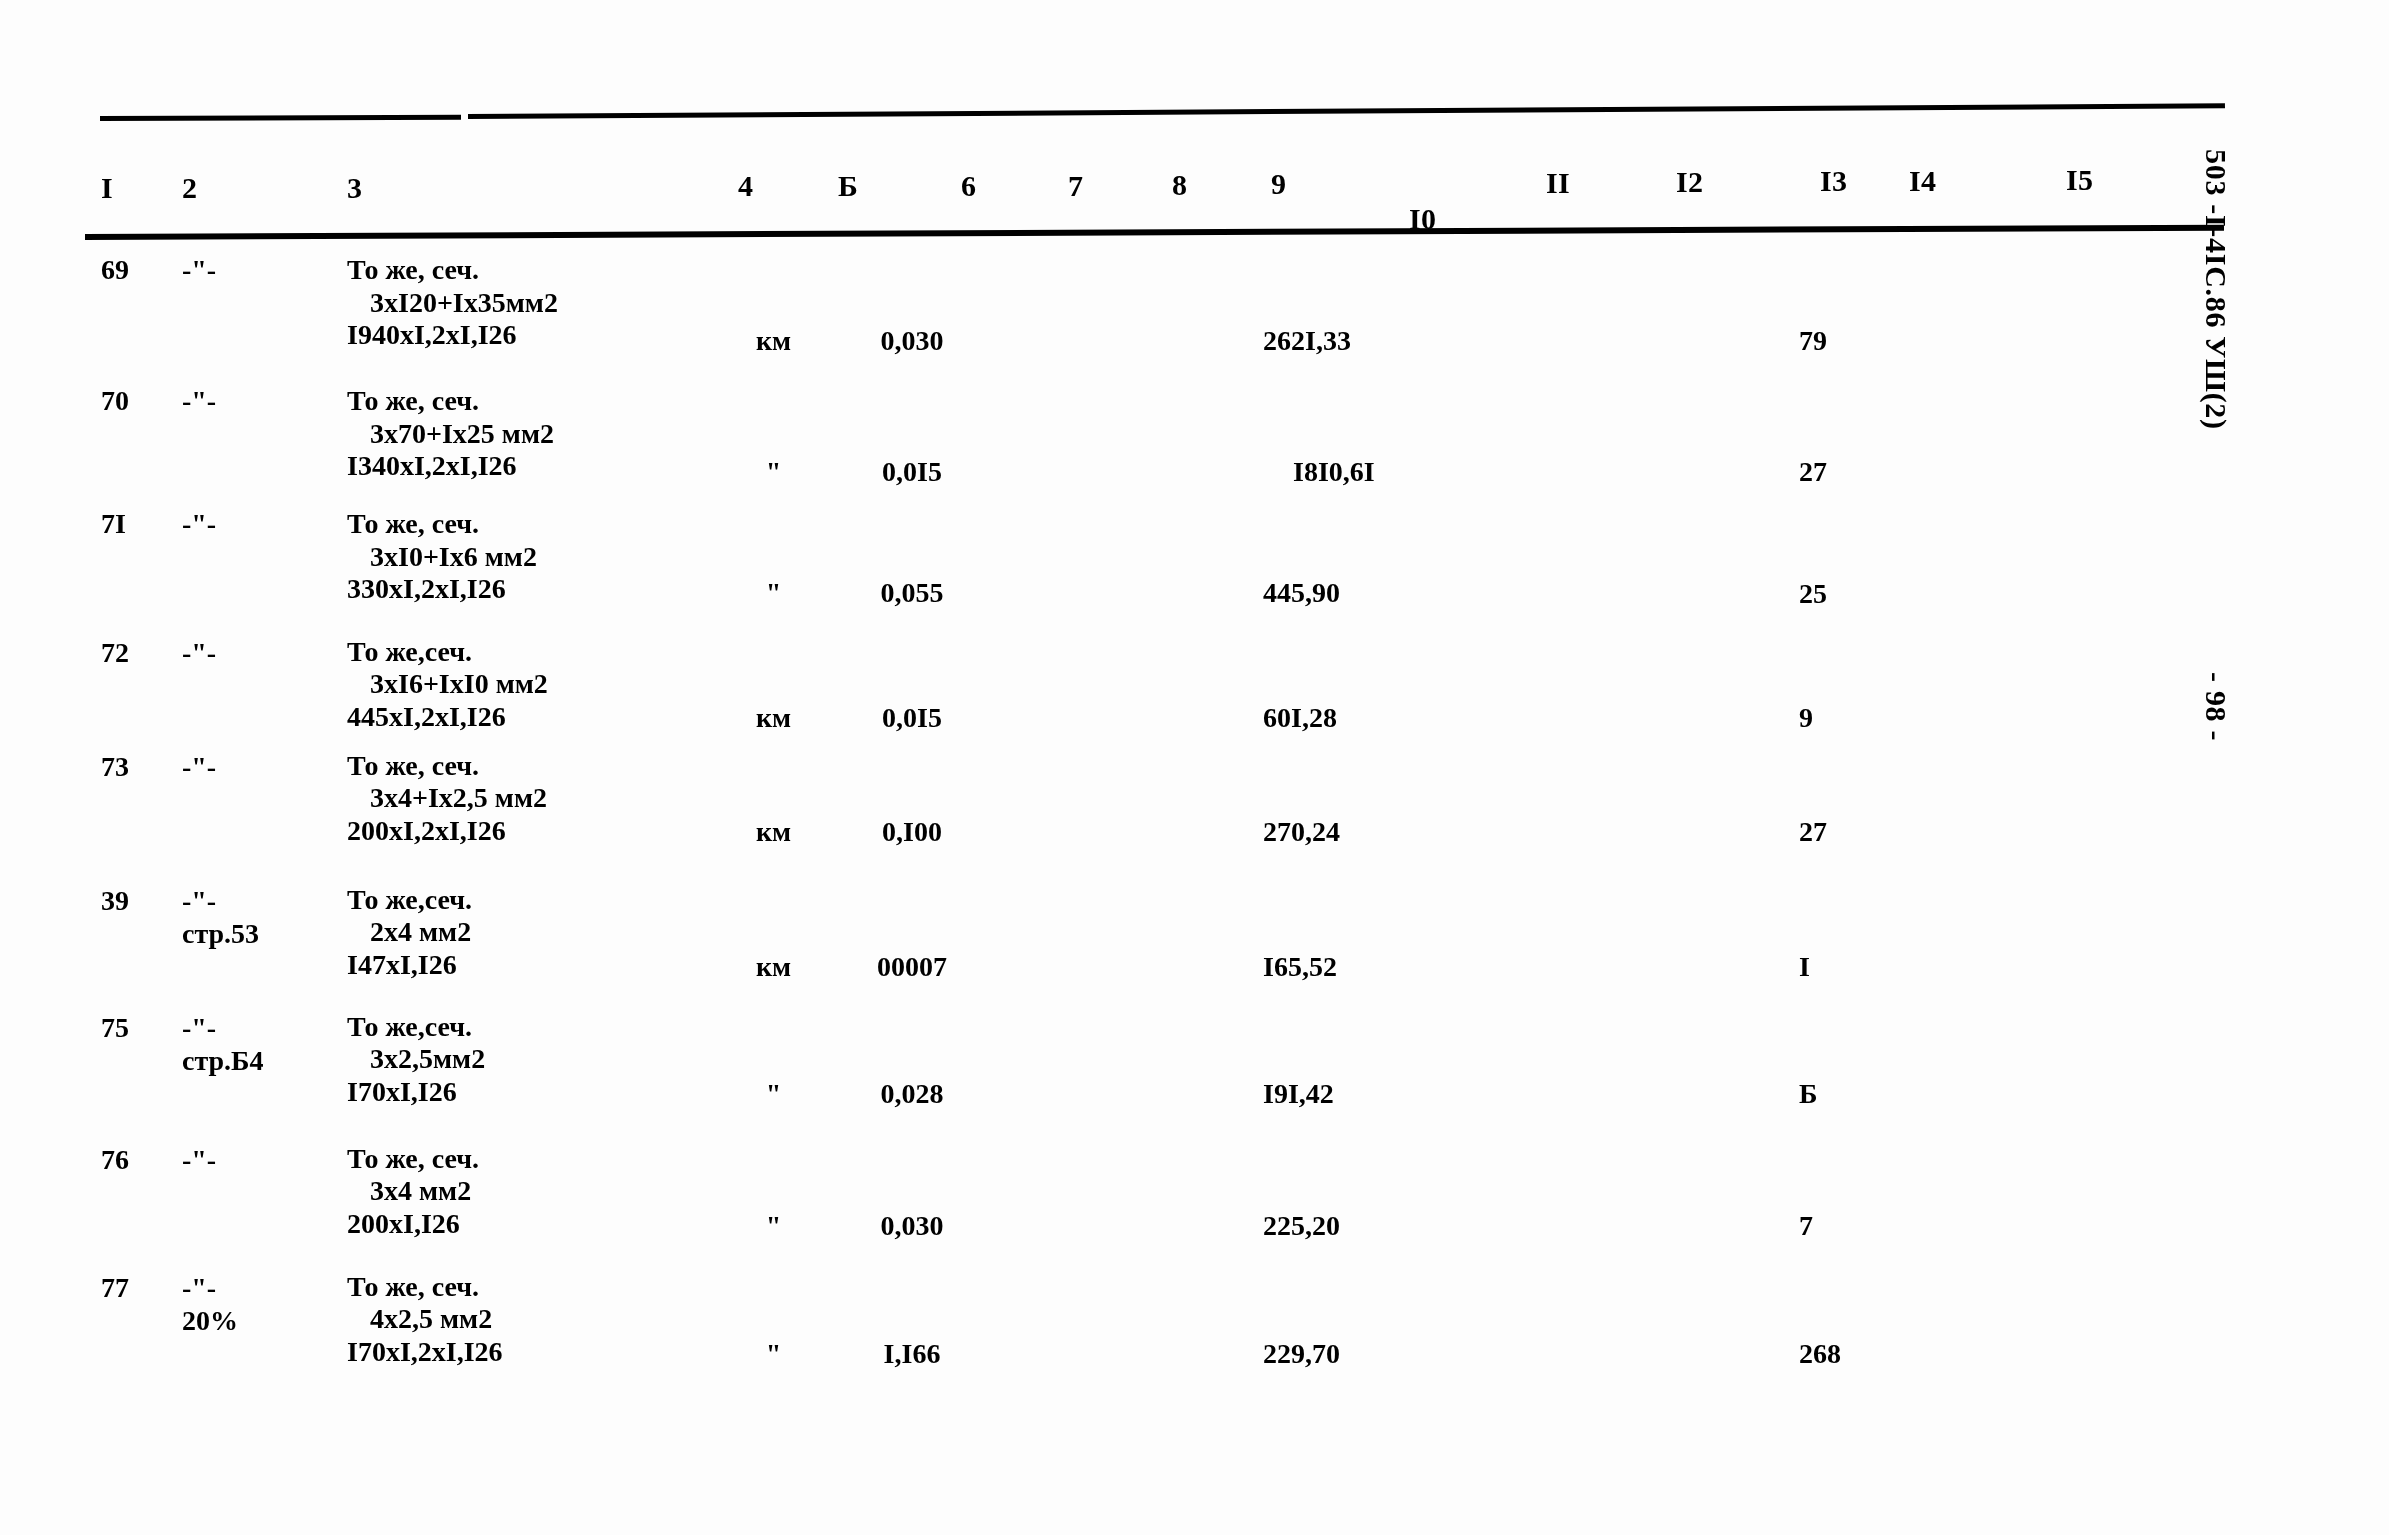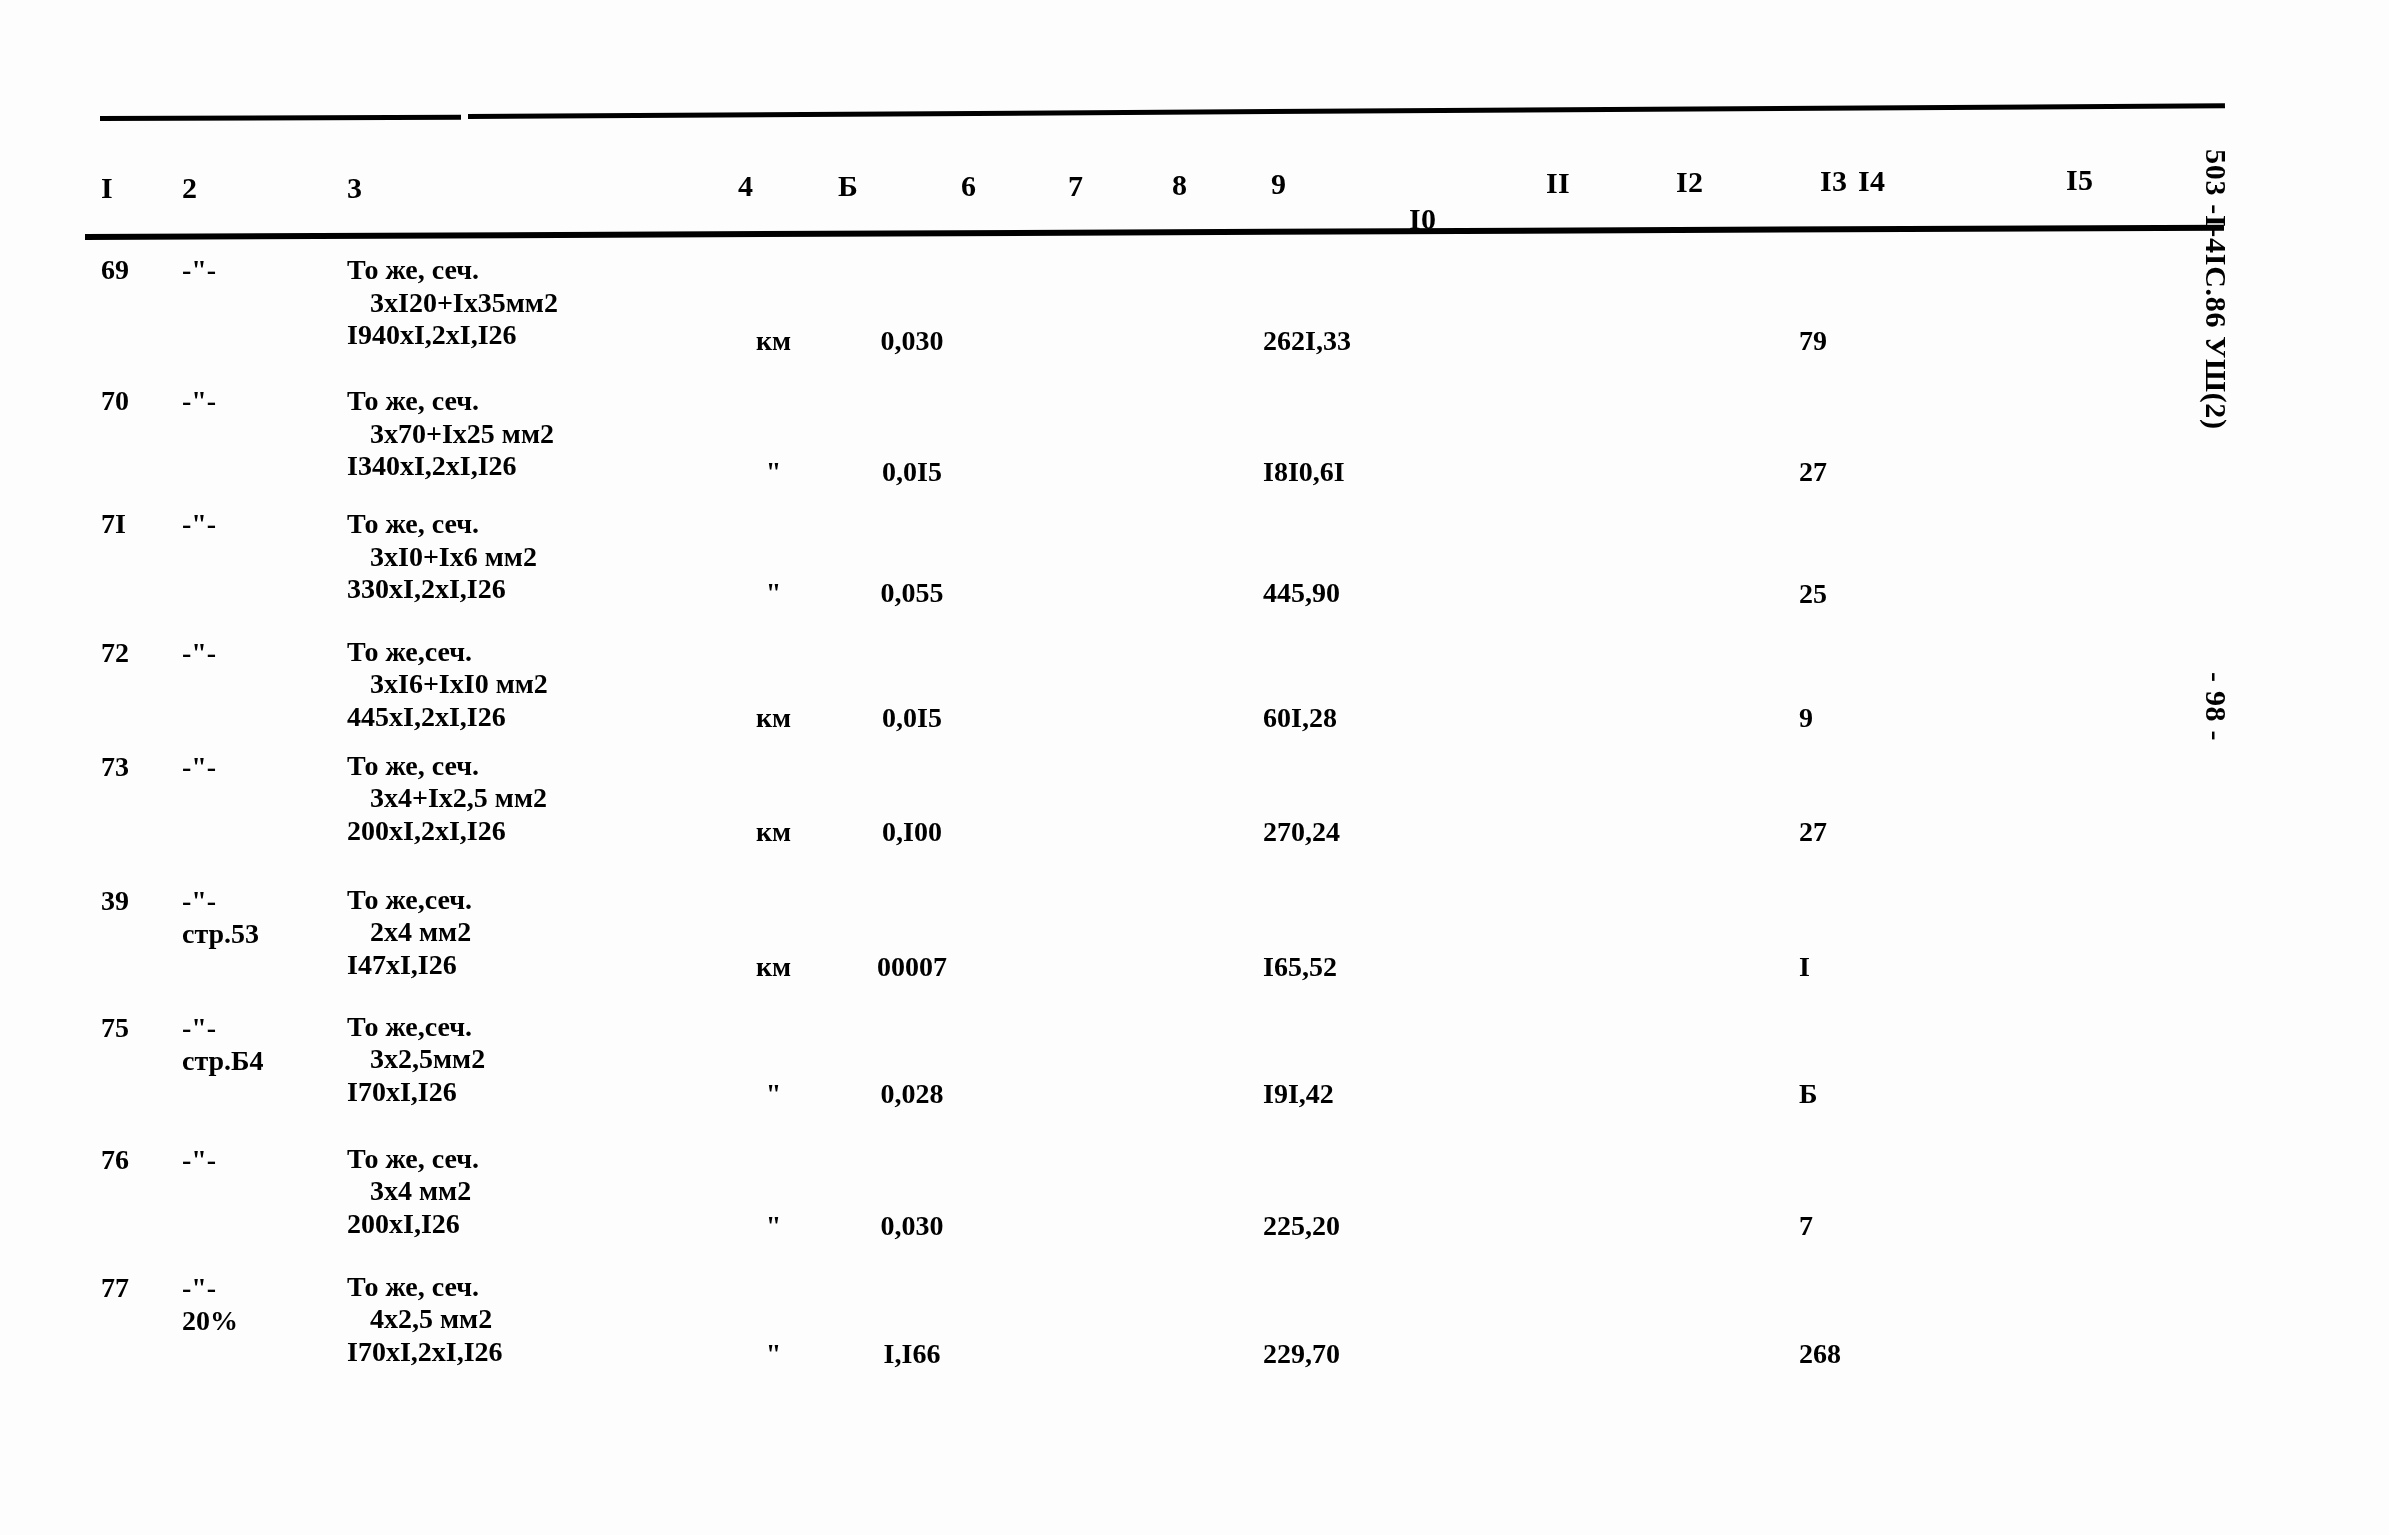--- a/index.html
+++ b/index.html
@@ -142,21 +142,21 @@
       <div class="colhead" style="left: 738px; top: 4.3px;">4</div>
       <div class="colhead" style="left: 838px; top: 4.3px;">Б</div>
       <div class="colhead" style="left: 961px; top: 3.6px;">6</div>
       <div class="colhead" style="left: 1068px; top: 3.6px;">7</div>
       <div class="colhead" style="left: 1172px; top: 2.9px;">8</div>
       <div class="colhead" style="left: 1271px; top: 2.2px;">9</div>
       <div class="colhead" style="left: 1409px; top: 2.2px; margin-top: 35px;">I0</div>
       <div class="colhead" style="left: 1546px; top: 0.7px;">II</div>
       <div class="colhead" style="left: 1676px; top: 0px;">I2</div>
       <div class="colhead" style="left: 1820px; top: -0.7px;">I3</div>
-      <div class="colhead" style="left: 1858px; top: -1.4px;">I4</div>
+      <div class="colhead" style="left: 1909px; top: -1.4px;">I4</div>
       <div class="colhead" style="left: 2066px; top: -2.2px;">I5</div>
     </div>
 
   <div class="rule rule-under-head"></div>
 
   <div class="tbody">
       <div class="row" style="top: 0px;">
         <div class="cell c-num" style="top: 0px;">69</div>
         <div class="cell c-ditto" style="top: 0px;"><span class="ditto-sub">-"-</span></div>
         <div class="cell c-desc" style="top: 0px;"><div class="desc-l1">То же, сеч.</div><div class="desc-l2">3xI20+Ix35мм2</div><div class="desc-l3">I940xI,2xI,I26</div></div>
@@ -164,21 +164,21 @@
         <div class="cell c-qty" style="top: 71px;">0,030</div>
         <div class="cell c-price" style="top: 71px;">262I,33</div>
         <div class="cell c-total" style="top: 71px;">79</div>
       </div>
       <div class="row" style="top: 131px;">
         <div class="cell c-num" style="top: 0px;">70</div>
         <div class="cell c-ditto" style="top: 0px;"><span class="ditto-sub">-"-</span></div>
         <div class="cell c-desc" style="top: 0px;"><div class="desc-l1">То же, сеч.</div><div class="desc-l2">3x70+Ix25 мм2</div><div class="desc-l3">I340xI,2xI,I26</div></div>
         <div class="cell c-unit" style="top: 71px;">"</div>
         <div class="cell c-qty" style="top: 71px;">0,0I5</div>
-        <div class="cell c-price" style="top: 71px;">I8I0,6I</div>
+        <div class="cell c-price" style="top: 71px; margin-left: 30px;">I8I0,6I</div>
         <div class="cell c-total" style="top: 71px;">27</div>
       </div>
       <div class="row" style="top: 254px;">
         <div class="cell c-num" style="top: 0px;">7I</div>
         <div class="cell c-ditto" style="top: 0px;"><span class="ditto-sub">-"-</span></div>
         <div class="cell c-desc" style="top: 0px;"><div class="desc-l1">То же, сеч.</div><div class="desc-l2">3xI0+Ix6 мм2</div><div class="desc-l3">330xI,2xI,I26</div></div>
         <div class="cell c-unit" style="top: 69px;">"</div>
         <div class="cell c-qty" style="top: 69px;">0,055</div>
         <div class="cell c-price" style="top: 69px;">445,90</div>
         <div class="cell c-total" style="top: 70px;">25</div>

